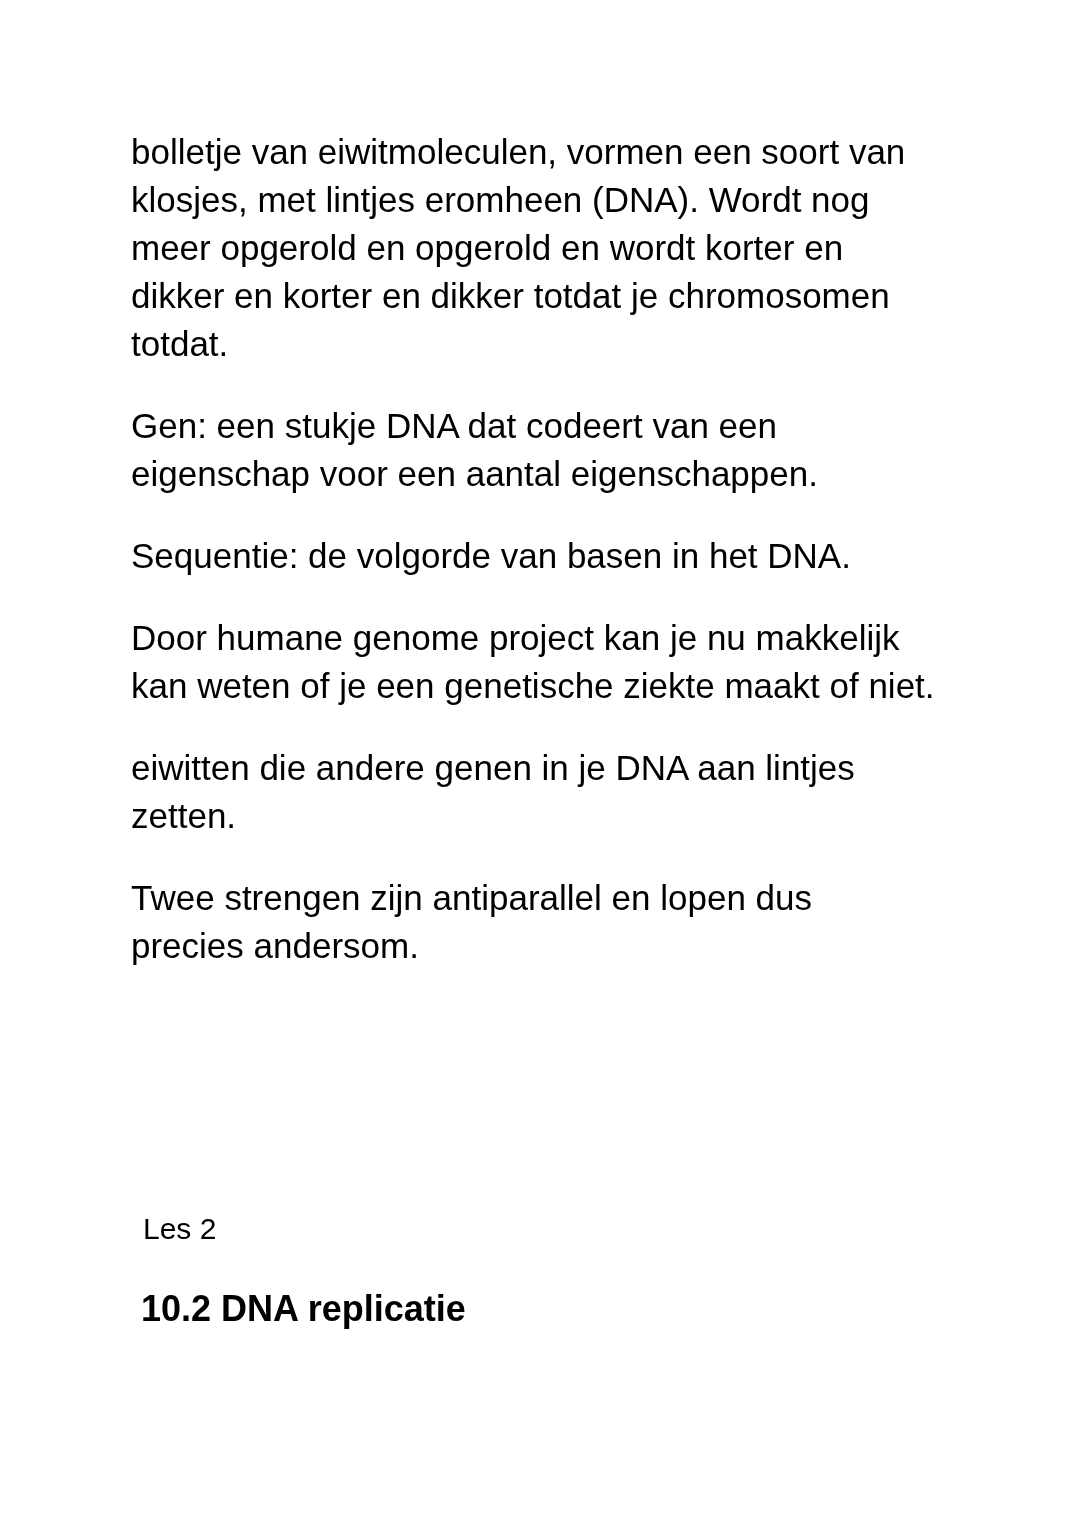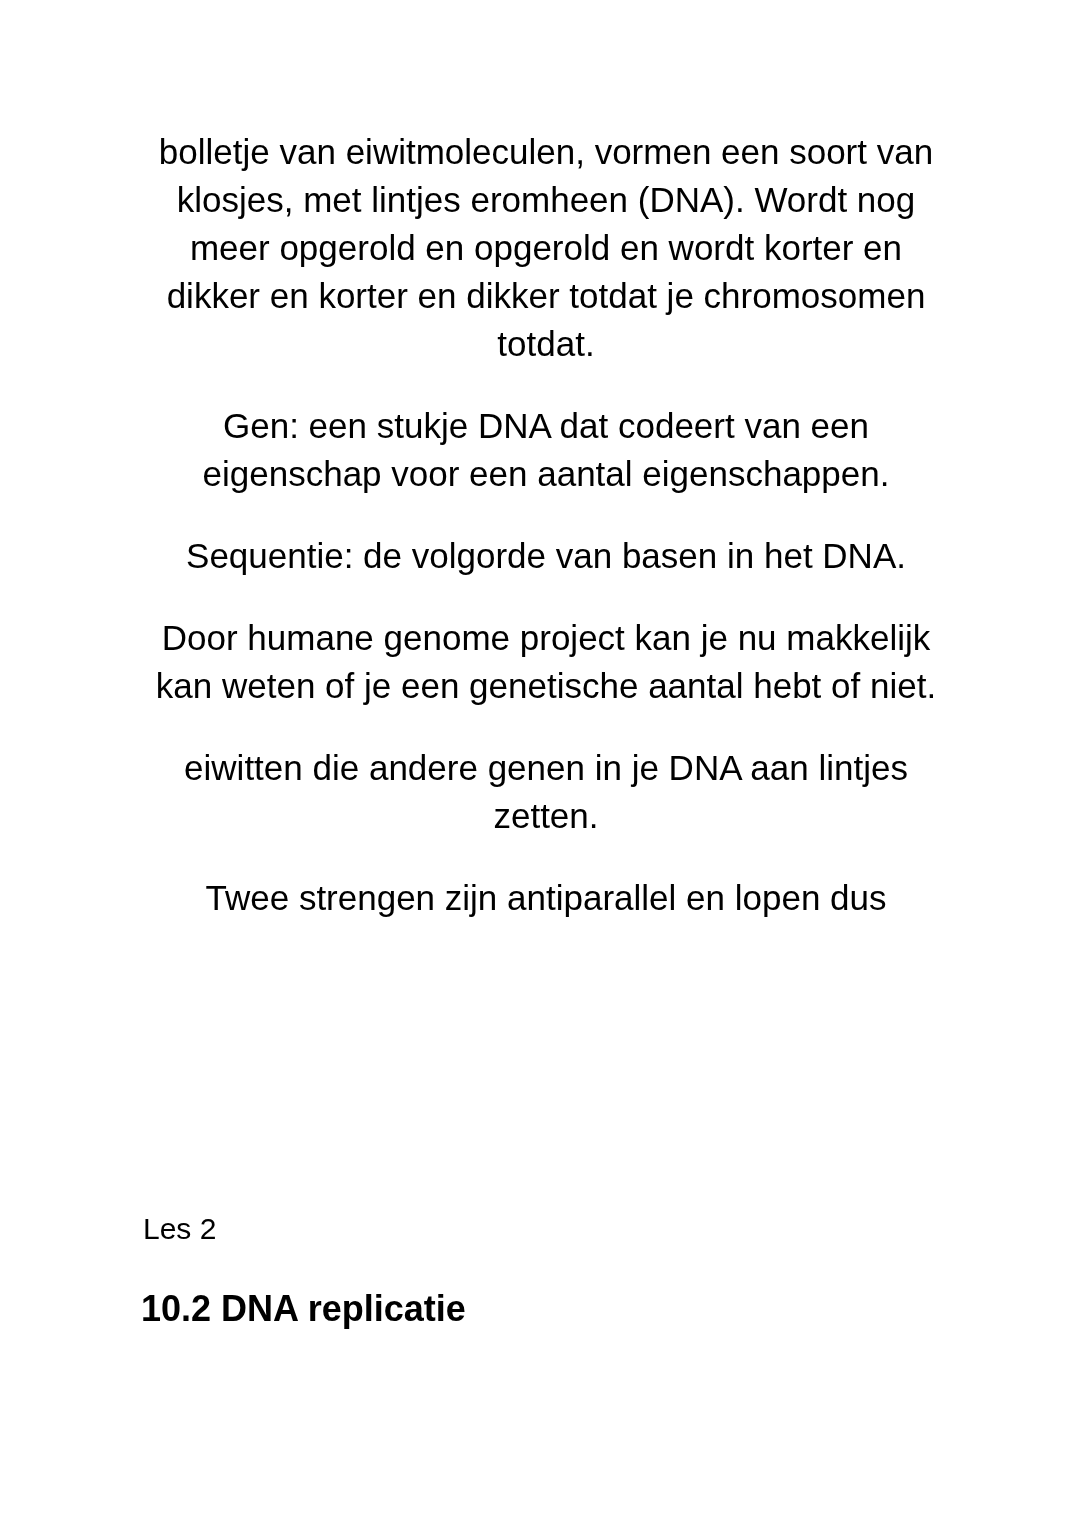--- a/index.html
+++ b/index.html
@@ -24,21 +24,20 @@
     .para {
       font-size: 35px;
       line-height: 48px;
       margin: 0 0 34px 0;
       letter-spacing: 0px;
       white-space: normal;
     }
     .para .line {
       display: block;
       white-space: nowrap;
-      text-align: center;
     }
     .lesson-label {
       position: absolute;
       left: 131px;
       top: 1197px;
       font-size: 30px;
       line-height: 40px;
       margin: 12px;
     }
     .section-heading {
@@ -64,25 +63,26 @@
   </p>
   <p class="para">
     <span class="line">Gen: een stukje DNA dat codeert van een</span>
     <span class="line">eigenschap voor een aantal eigenschappen.</span>
   </p>
   <p class="para">
     <span class="line">Sequentie: de volgorde van basen in het DNA.</span>
   </p>
   <p class="para">
     <span class="line">Door humane genome project kan je nu makkelijk</span>
-    <span class="line">kan weten of je een genetische aantal hebt of niet.</span>
+    <span class="line">kan weten of je een genetische ziekte maakt of niet.</span>
   </p>
   <p class="para">
     <span class="line">eiwitten die andere genen in je DNA aan lintjes</span>
     <span class="line">zetten.</span>
   </p>
   <p class="para">
     <span class="line">Twee strengen zijn antiparallel en lopen dus</span>
+    <span class="line">precies andersom.</span>
   </p>
 </div>
 
 <p class="lesson-label">Les 2</p>
 <h2 class="section-heading">10.2 DNA replicatie</h2>
 
 </body></html>

